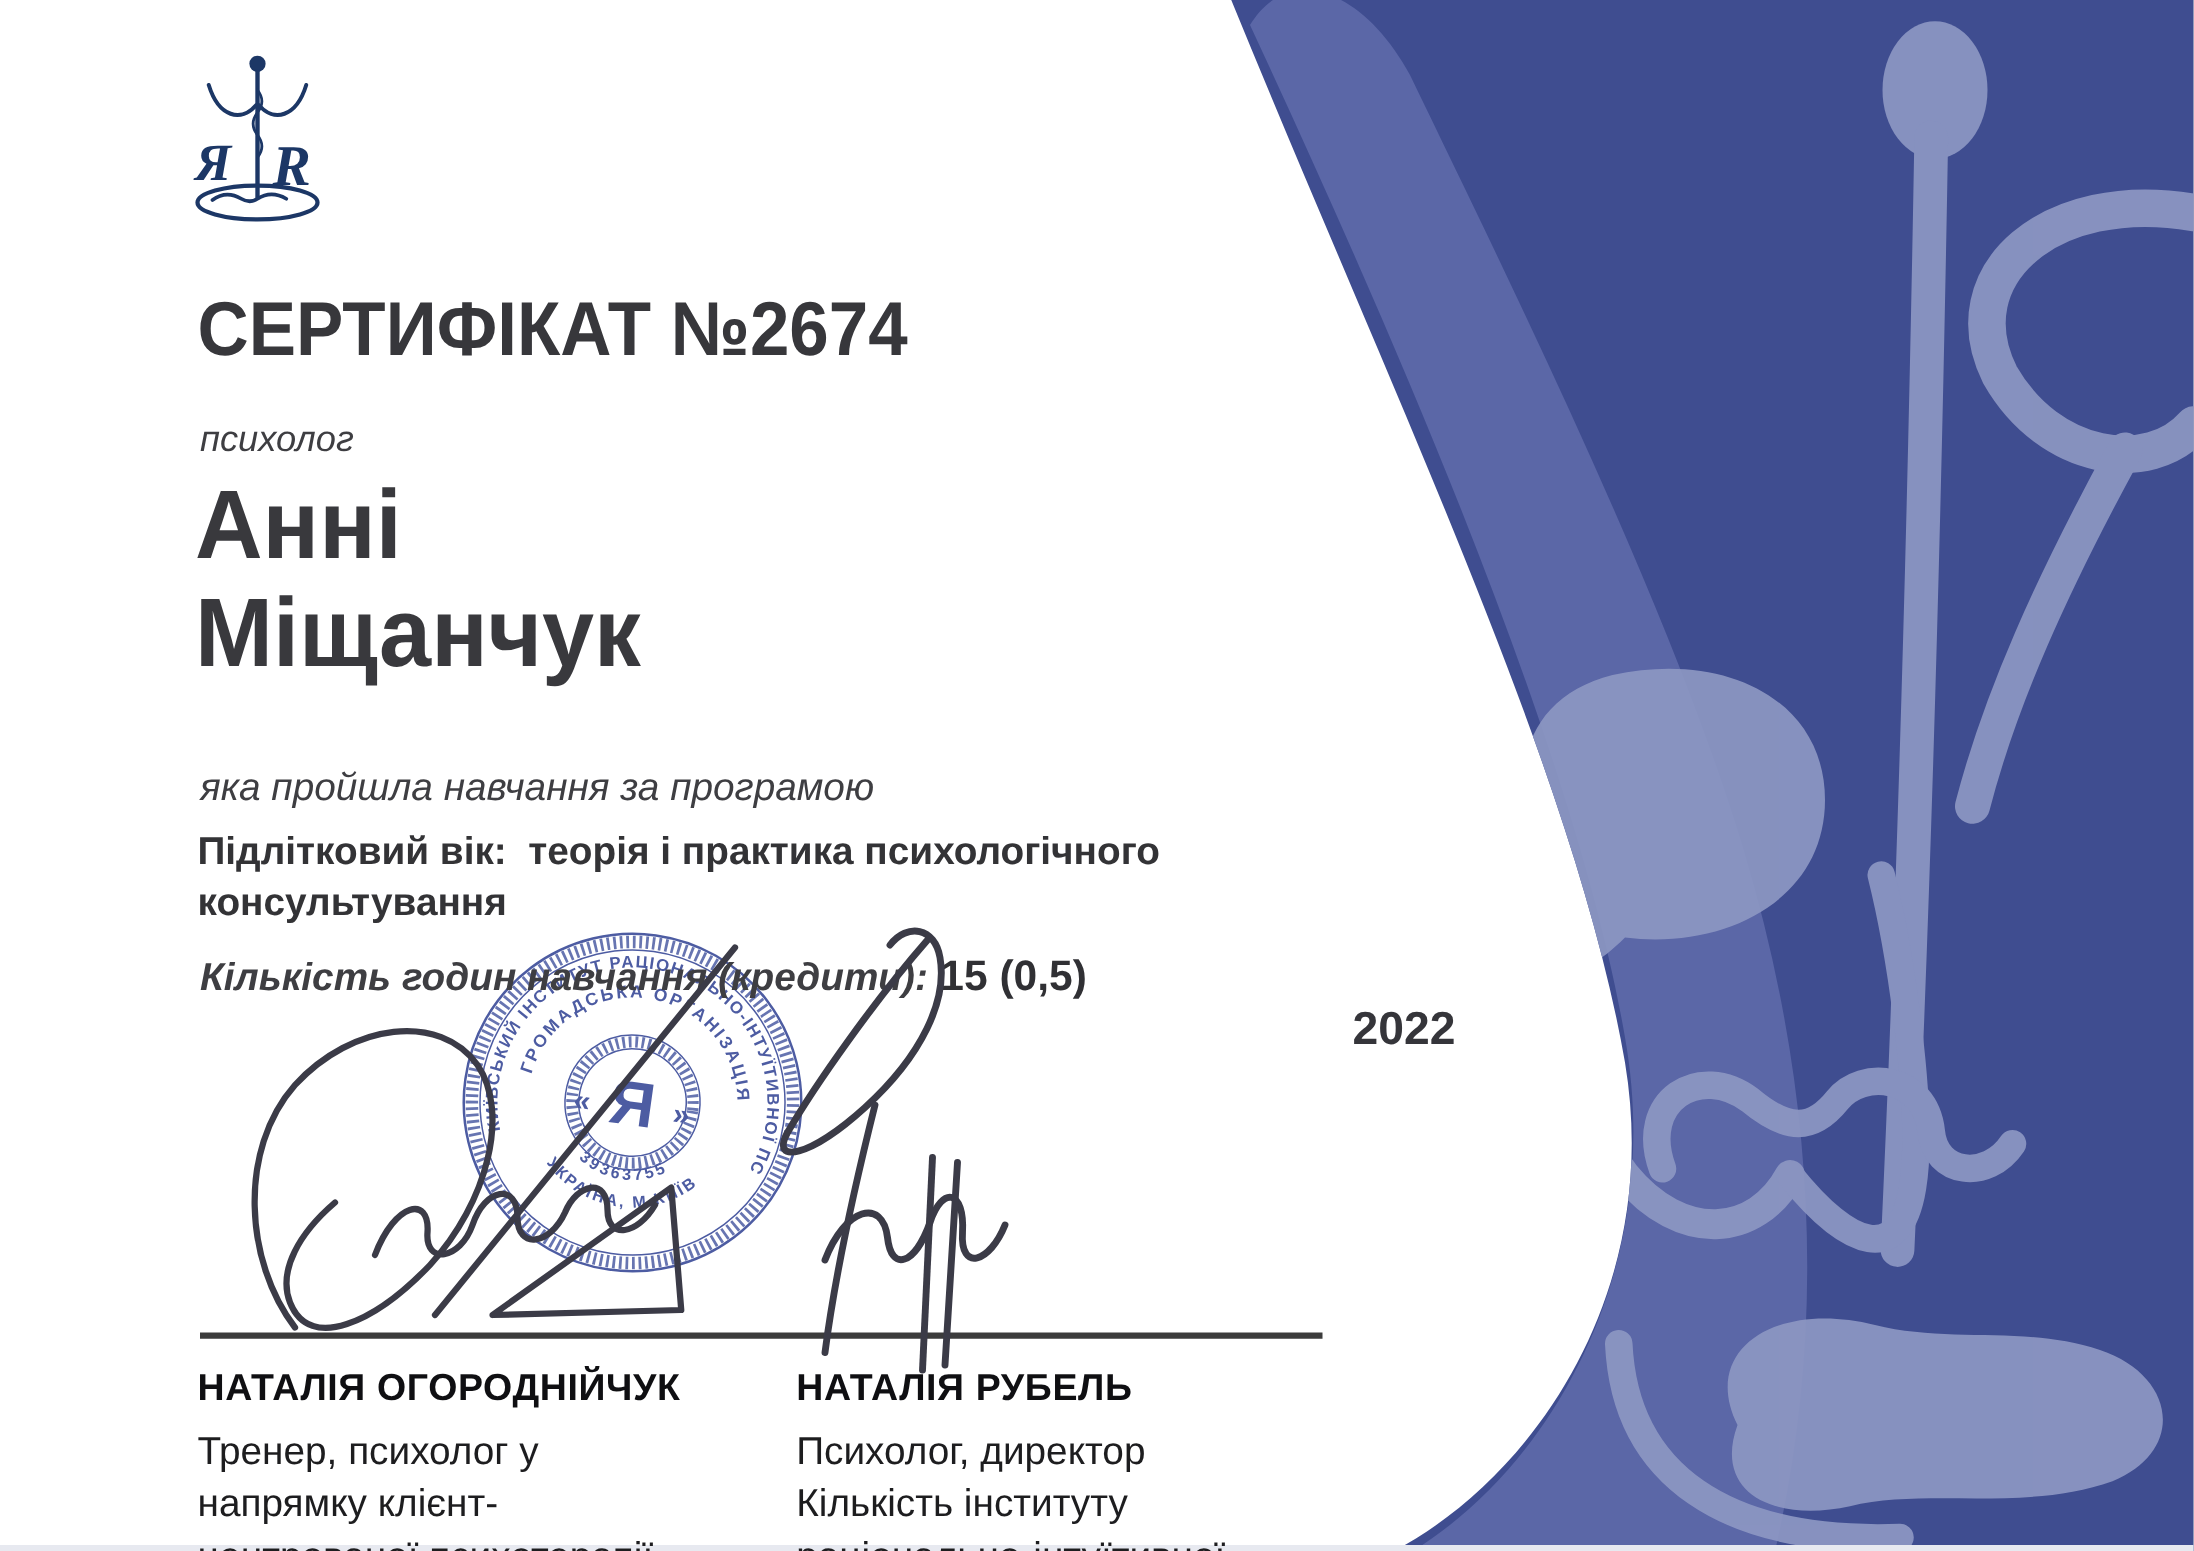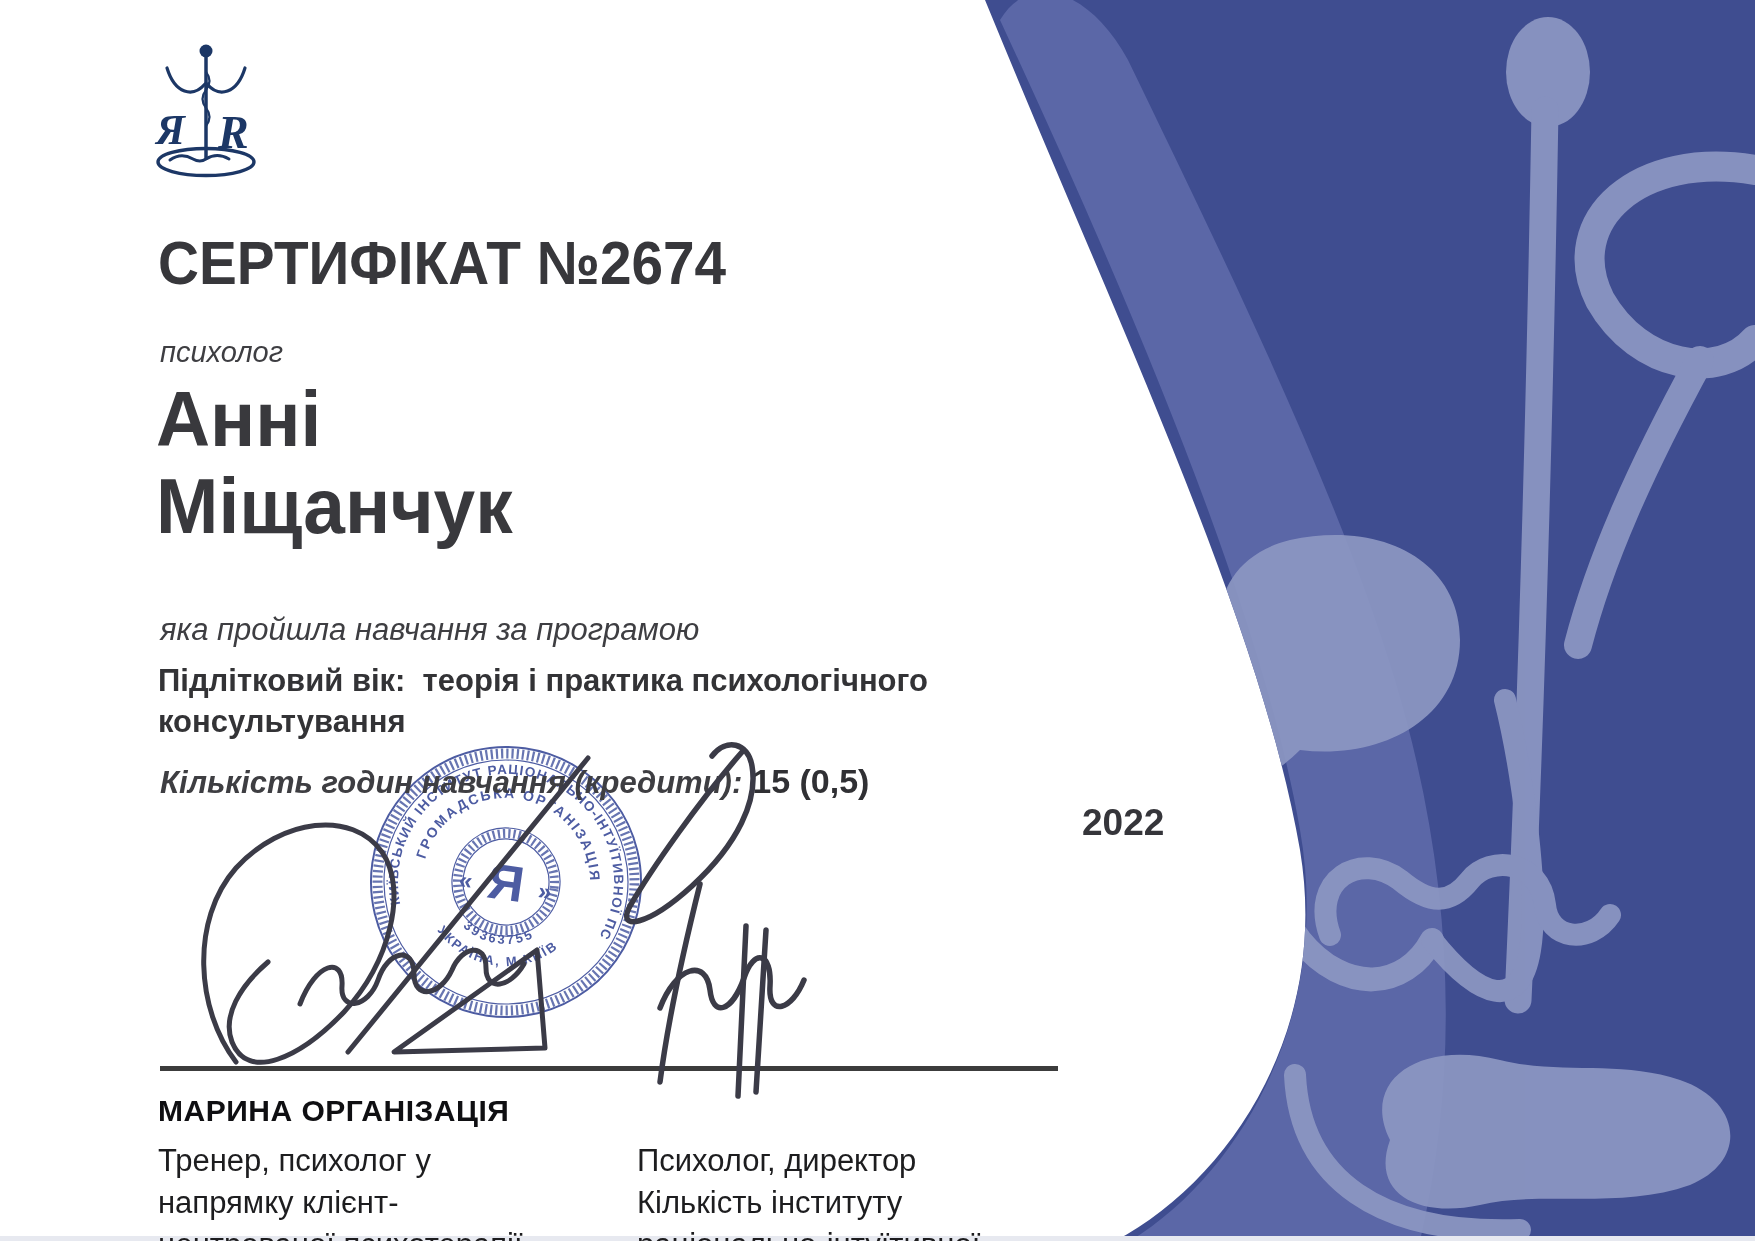--- a/index.html
+++ b/index.html
@@ -133,17 +133,18 @@
       <g stroke-width="5.5">
         <path d="M742,752 C700,800 652,868 630,906 C616,932 648,926 692,886 C738,844 758,800 752,766 C748,742 726,738 712,756"></path>
         <path d="M700,884 C684,948 668,1020 660,1082"></path>
         <path d="M660,1008 C676,966 706,958 710,990 C713,1018 732,1012 744,978 C754,948 772,952 770,986 C768,1018 792,1010 804,980"></path>
         <path d="M746,926 L738,1096"></path>
         <path d="M766,930 L756,1092"></path>
       </g>
     </g>
   </svg>
 
-  <div class="abs sig-name n1">МАРИНА ОРГАНІЗАЦІЯ</div>
+  <div class="abs sig-name n1">НАТАЛІЯ ОГОРОДНІЙЧУК</div>
+  <div class="abs sig-name n2">НАТАЛІЯ РУБЕЛЬ</div>
   <div class="abs sig-role r1">Тренер, психолог у напрямку клієнт-центрованої психотерапії</div>
   <div class="abs sig-role r2">Психолог, директор Кількість інституту раціонально-інтуїтивної психотерапії "Я"</div>
 
 </div>
 
 </body></html>

